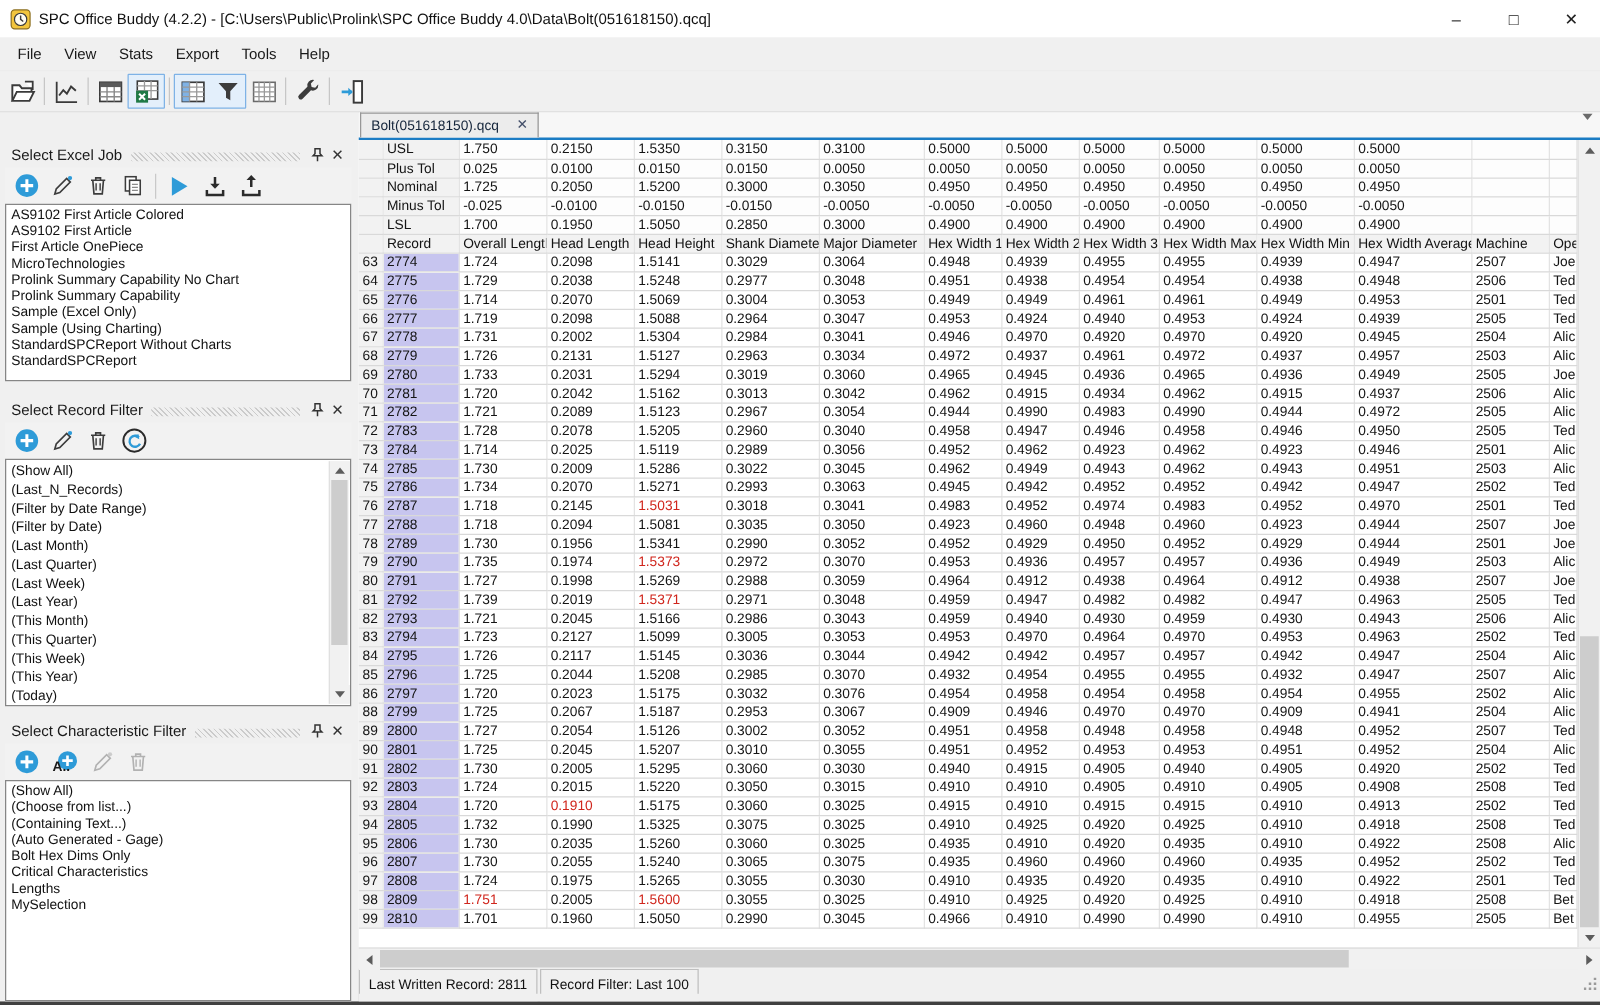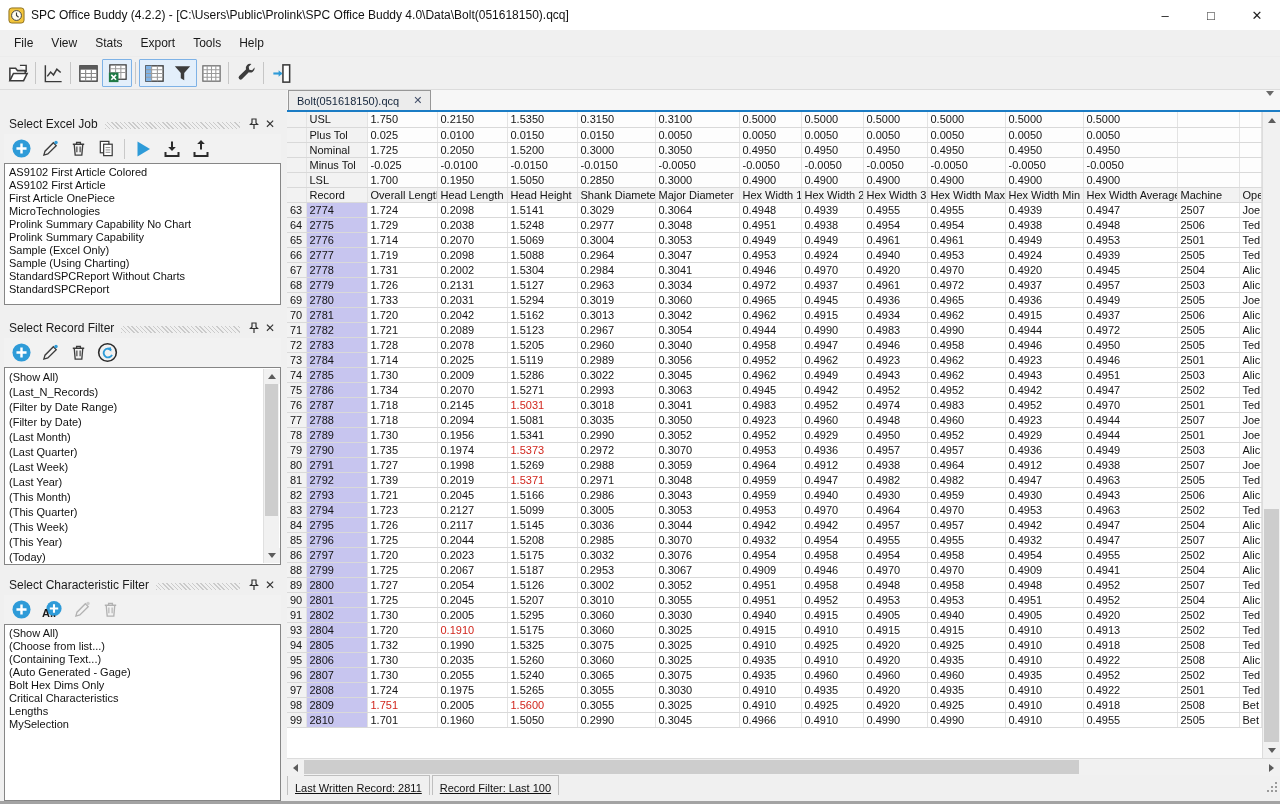--- a/index.html
+++ b/index.html
@@ -1,19 +1,19 @@
 <!DOCTYPE html>
 <html><head>
 <meta charset="utf-8">
 <style>
   * { box-sizing: border-box; margin:0; padding:0; }
   html,body { width:1280px; height:804px; overflow:hidden;
     font-family:"Liberation Sans", sans-serif; background:#f0f0f0; }
   .window { width:1280px; height:804px; display:flex; flex-direction:column;
-    border-bottom:3px solid #a3a3a3; }
+    border-bottom:3px solid #404040; }
 
   
   .titlebar { height:30px; background:#ffffff; display:flex; align-items:center; flex:none; }
   .app-icon { width:17px; height:17px; margin:0 6px 0 8px; flex:none; }
   .title-text { font-size:12px; color:#111; white-space:nowrap; overflow:hidden; }
   .caption-btns { margin-left:auto; display:flex; height:100%; }
   .cap-btn { width:46px; height:100%; display:flex; align-items:center; justify-content:center;
     font-size:13px; color:#222; }
 
   
@@ -97,21 +97,21 @@
   
   .hscroll { height:17px; flex:none; background:#f1f1f1; position:relative;
     border-top:1px solid #dcdcdc; }
   .hscroll .sb-btn { position:absolute; left:0; top:0; width:17px; height:17px; }
   .hscroll .rt { left:auto; right:0; }
   .hscroll .thumb { position:absolute; left:17px; top:1px; bottom:1px; width:78%; background:#cdcdcd; }
 
   
   .statusbar { height:20px; flex:none; background:#f0f0f0; display:flex; align-items:stretch; gap:2px; }
   .status-cell { border:1px solid #bfbfbf; font-size:11px; color:#111; display:flex;
-    align-items:center; padding:12px 7px; white-space:nowrap;text-decoration:underline; }
+    align-items:center; padding:12px 7px; white-space:nowrap; }
   .status-filler { flex:1; }
   .resize-grip { width:16px; display:flex; align-items:flex-end; justify-content:flex-end; padding:2px; }
   .bottom-filler { height:6px; flex:none; background:#f0f0f0; }
 
   svg { display:block; }
 </style>
 </head>
 <body>
 
 <div class="window">
@@ -1010,20 +1010,37 @@
                 <td class="num">0.4940</td>
                 <td class="num">0.4915</td>
                 <td class="num">0.4905</td>
                 <td class="num">0.4940</td>
                 <td class="num">0.4905</td>
                 <td class="num">0.4920</td>
                 <td class="num">2502</td>
                 <td class="num">Ted</td>
               </tr>
               <tr>
+                <td class="rownum">92</td>
+                <td class="record">2803</td>
+                <td class="num">1.724</td>
+                <td class="num">0.2015</td>
+                <td class="num">1.5220</td>
+                <td class="num">0.3050</td>
+                <td class="num">0.3015</td>
+                <td class="num">0.4910</td>
+                <td class="num">0.4910</td>
+                <td class="num">0.4905</td>
+                <td class="num">0.4910</td>
+                <td class="num">0.4905</td>
+                <td class="num">0.4908</td>
+                <td class="num">2508</td>
+                <td class="num">Ted</td>
+              </tr>
+              <tr>
                 <td class="rownum">93</td>
                 <td class="record">2804</td>
                 <td class="num">1.720</td>
                 <td class="num oos">0.1910</td>
                 <td class="num">1.5175</td>
                 <td class="num">0.3060</td>
                 <td class="num">0.3025</td>
                 <td class="num">0.4915</td>
                 <td class="num">0.4910</td>
                 <td class="num">0.4915</td>

